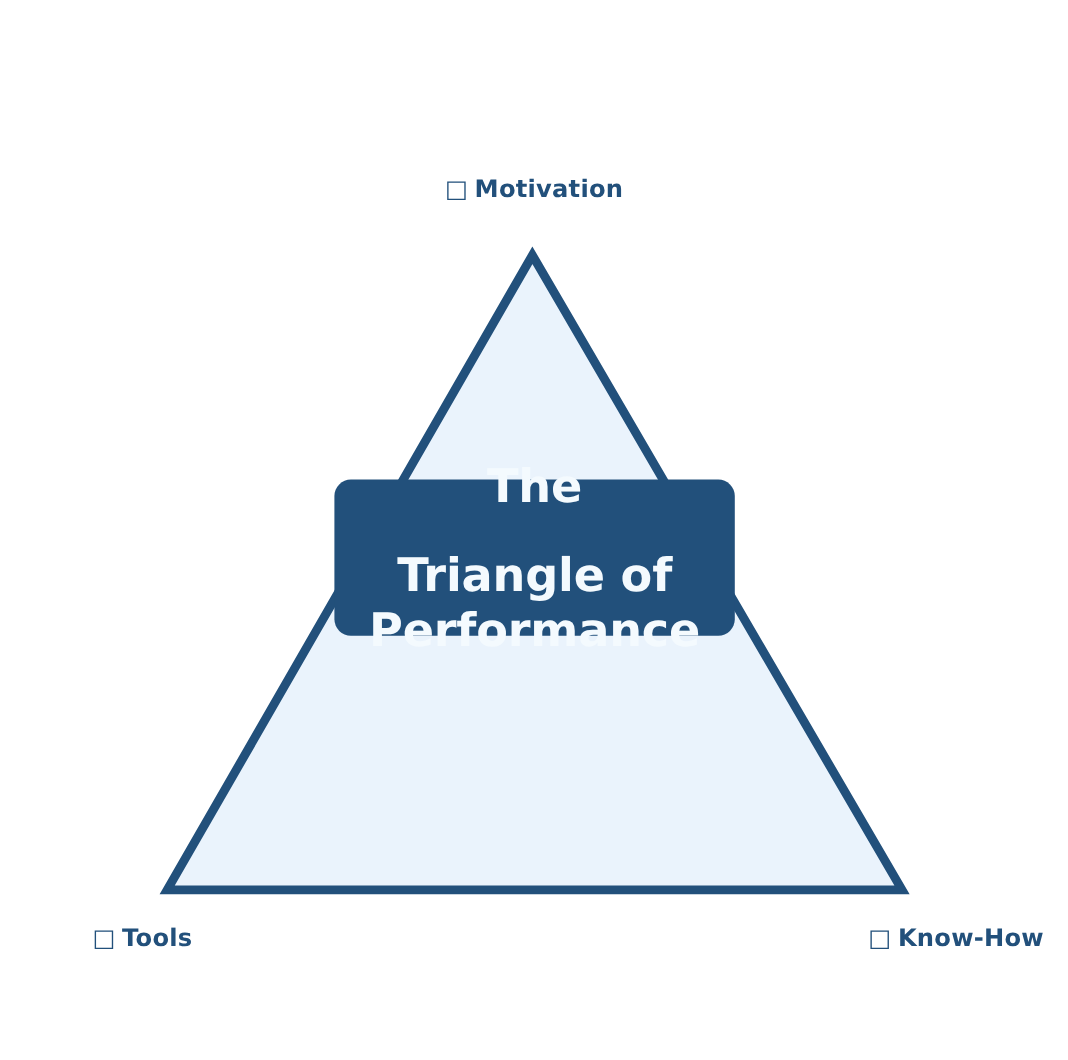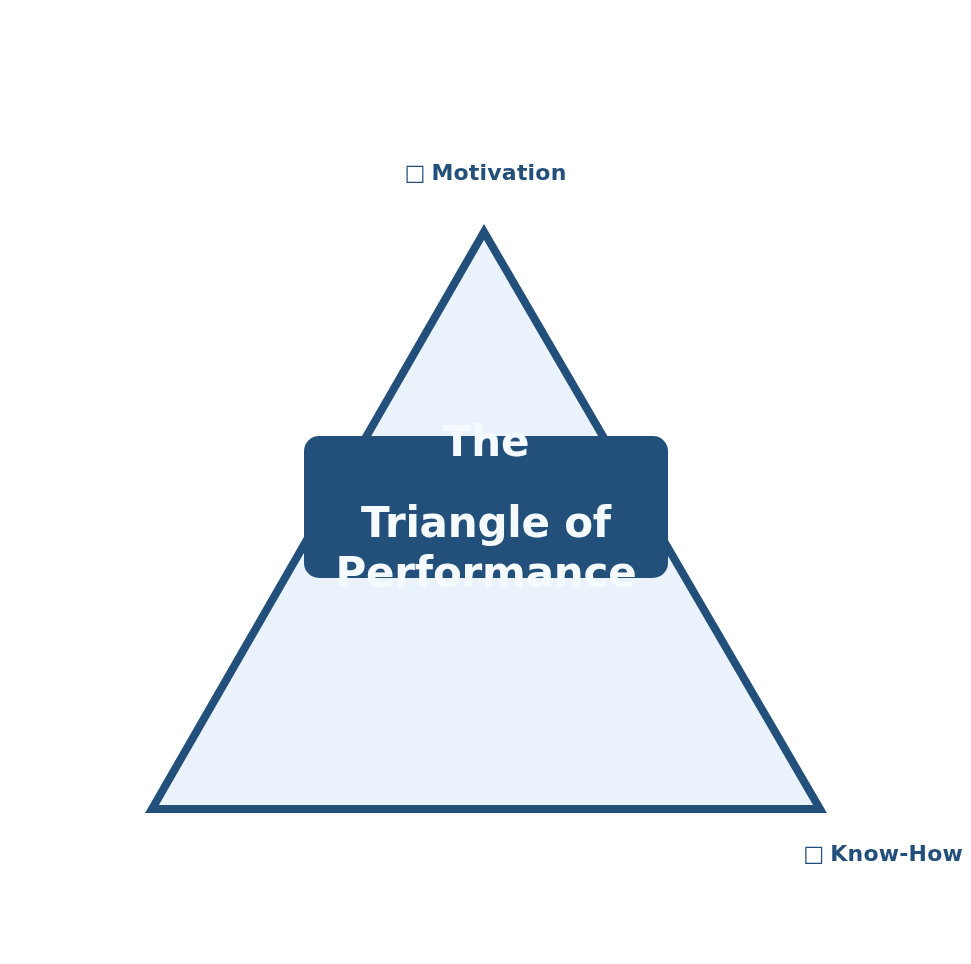--- a/index.html
+++ b/index.html
@@ -46,21 +46,21 @@
     left: 0;
     right: 0;
     top: 162px;
     text-align: center;
   }
   #label-tools {
     left: 84px;
     top: 843px;
   }
   #label-knowhow {
-    right: 8px;
+    right: 22px;
     top: 843px;
     text-align: left;
   }
   
   #center-badge {
     position: absolute;
     left: 304px;
     top: 436px;
     width: 364px;
     height: 142px;
@@ -88,20 +88,23 @@
 <div id="stage" style="width: 971px; height: 964px; background: rgb(255, 255, 255);">
 
   <svg id="triangle-svg" viewBox="0 0 971 964">
     <polygon points="484,232 152,809 820,809" fill="#eaf3fc" stroke="#22507b" stroke-width="8" stroke-linejoin="miter"></polygon>
   </svg>
 
   <div class="vertex-label" id="label-motivation" style="color: rgb(34, 80, 123);">
     <span class="label-icon">□</span><span>Motivation</span>
   </div>
 
+  <div class="vertex-label" id="label-tools" style="color: rgb(34, 80, 123);">
+    <span class="label-icon">□</span><span>Tools</span>
+  </div>
 
   <div class="vertex-label" id="label-knowhow" style="color: rgb(34, 80, 123);">
     <span class="label-icon">□</span><span>Know-How</span>
   </div>
 
   <div id="center-badge" style="background: rgb(34, 80, 123);">
     <div class="badge-line" style="color: rgb(244, 250, 254);">The</div>
     <div class="badge-line" style="color: rgb(244, 250, 254); margin-top: 32px;">Triangle of</div>
     <div class="badge-line" style="color: rgb(244, 250, 254);">Performance</div>
   </div>

